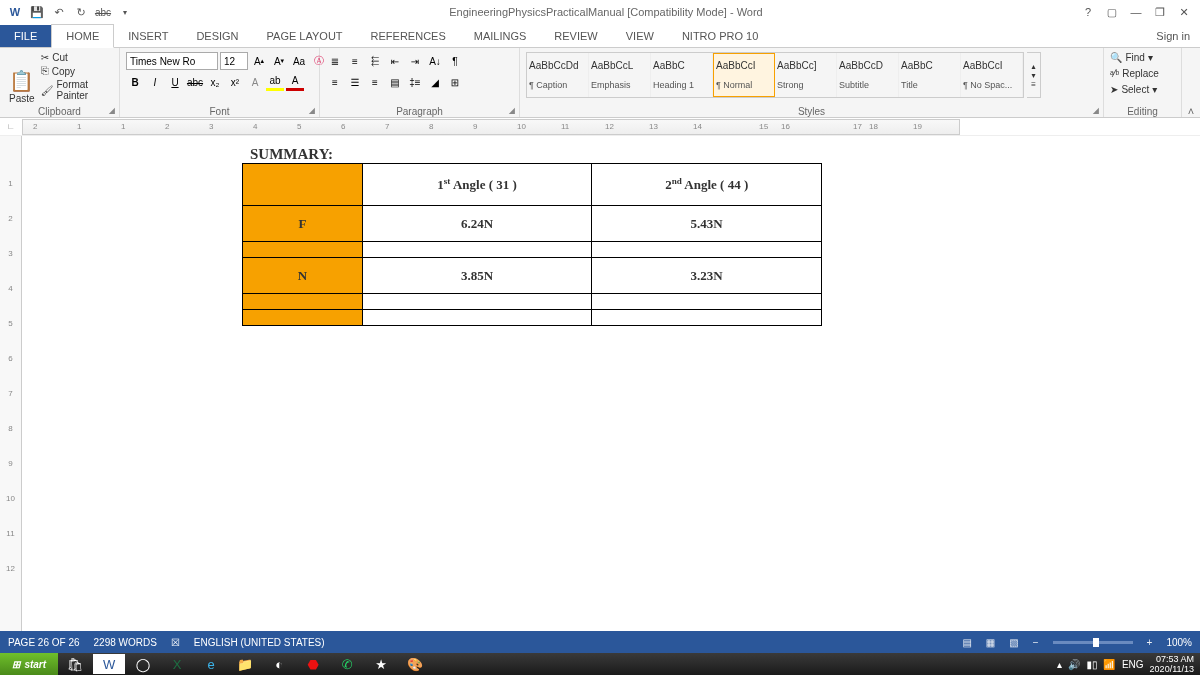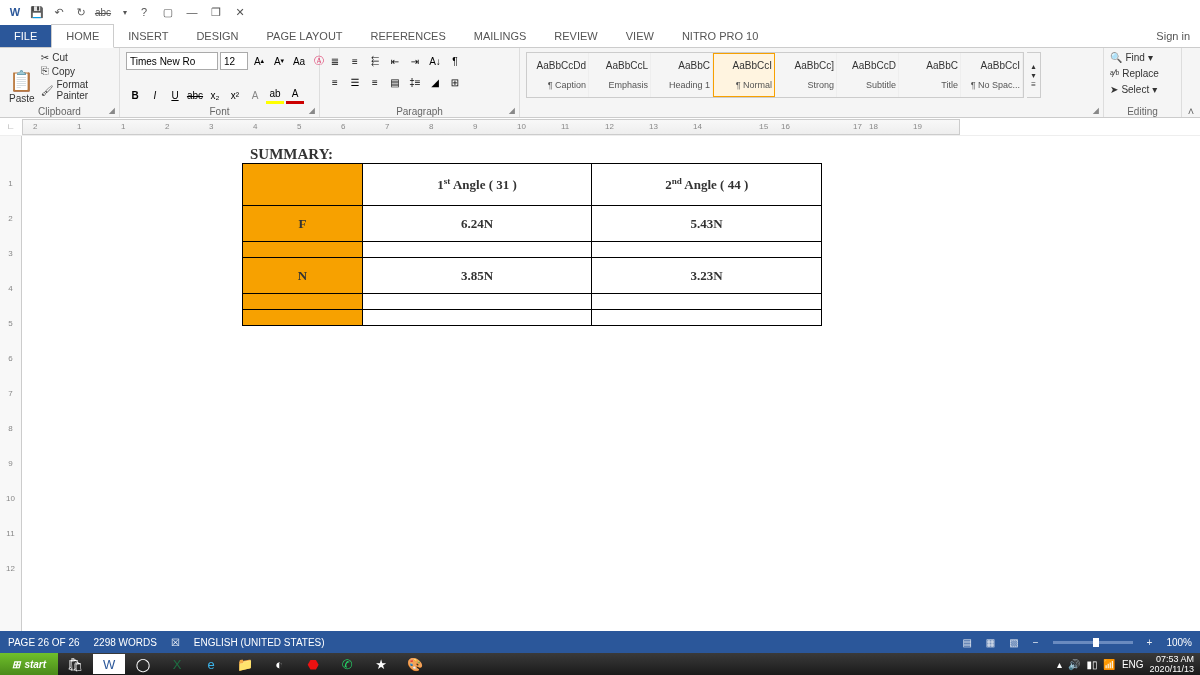--- a/index.html
+++ b/index.html
@@ -34,21 +34,21 @@
 
 .font-group { width: 200px; }
 .font-row { display: flex; gap: 2px; align-items: center; }
 .font-name { width: 92px; height: 18px; font-size: 10px; border: 1px solid #aaa; padding: 0 3px; }
 .font-size { width: 28px; height: 18px; font-size: 10px; border: 1px solid #aaa; padding: 0 3px; }
 .btn-tiny { width: 18px; height: 18px; border: none; background: transparent; cursor: pointer; font-size: 10px; display: inline-flex; align-items: center; justify-content: center; }
 
 .para-group { width: 200px; }
 .styles-group { flex: 1; }
 .styles-gallery { display: flex; gap: 0; height: 46px; overflow: hidden; border: 1px solid #ccc; }
-.style-item { width: 62px; border-right: 1px solid #eee; display: flex; flex-direction: column; align-items: flex-end; justify-content: center; cursor: pointer; padding: 2px; font-size: 9px; }
+.style-item { width: 62px; border-right: 1px solid #eee; display: flex; flex-direction: column; align-items: flex-start; justify-content: center; cursor: pointer; padding: 2px; font-size: 9px; }
 .style-item.active { border: 1px solid #f7a000; background: #fff4e0; }
 .style-preview { font-size: 10px; color: #333; }
 .style-name { font-size: 9px; color: #555; margin-top: 9px; }
 
 .editing-group { width: 78px; }
 .editing-group .ed-item { font-size: 10px; cursor: pointer; display: flex; align-items: center; gap: 3px; margin-bottom: 2px; }
 .collapse-ribbon { width: 18px; display: flex; align-items: flex-end; justify-content: center; color: #666; cursor: pointer; }
 
 
 .ruler-row { height: 18px; background: #fff; display: flex; align-items: center; font-size: 8px; color: #888; border-bottom: 1px solid #eee; }
@@ -96,20 +96,21 @@
 
 <div class="titlebar">
   <div class="left-icons">
     <span style="color:#2b579a;font-weight:bold">W</span>
     <span>💾</span>
     <span>↶</span>
     <span>↻</span>
     <span style="text-decoration:line-through;font-size:10px">abc</span>
     <span style="font-size:8px">▾</span>
   </div>
+  <div class="title">EngineeringPhysicsPracticalManual [Compatibility Mode] - Word</div>
   <div class="right-icons">
     <span>?</span>
     <span>▢</span>
     <span>—</span>
     <span>❐</span>
     <span>✕</span>
   </div>
 </div>
 
 <div class="tabs">
@@ -146,21 +147,21 @@
             <span>🖌</span>
             <span>Format Painter</span>
           </div>
       </div>
     </div>
     <div class="group-label">Clipboard</div>
     <div class="group-launcher">◢</div>
   </div>
 
   <div class="group font-group">
-    <div class="group-body" style="flex-direction:column;gap:16px">
+    <div class="group-body" style="flex-direction:column;gap:3px">
       <div class="font-row">
         <input class="font-name" value="Times New Ro" style="">
         <input class="font-size" value="12" style="">
         <button class="btn-tiny">A<sup>▴</sup></button>
         <button class="btn-tiny">A<sup>▾</sup></button>
         <button class="btn-tiny">Aa</button>
         <button class="btn-tiny" style="color:#d36">Ⓐ</button>
       </div>
       <div class="font-row">
         <button class="btn-tiny">
@@ -246,20 +247,21 @@
             <div class="style-preview">AaBbCcI</div>
             <div class="style-name">¶ No Spac...</div>
           </div>
         </div>
       <div style="display:flex;flex-direction:column;justify-content:center;border:1px solid #ccc;border-left:none;height:46px;width:14px">
         <span style="font-size:8px;text-align:center">▴</span>
         <span style="font-size:8px;text-align:center">▾</span>
         <span style="font-size:8px;text-align:center">≡</span>
       </div>
     </div>
+    <div class="group-label">Styles</div>
     <div class="group-launcher">◢</div>
   </div>
 
   <div class="group editing-group">
     <div class="group-body" style="flex-direction:column">
       <div class="ed-item"><span>🔍</span><span>Find</span> ▾</div>
       <div class="ed-item">
           <span>ᵃ⁄ᵇ</span>
           <span>Replace</span>
         </div>

